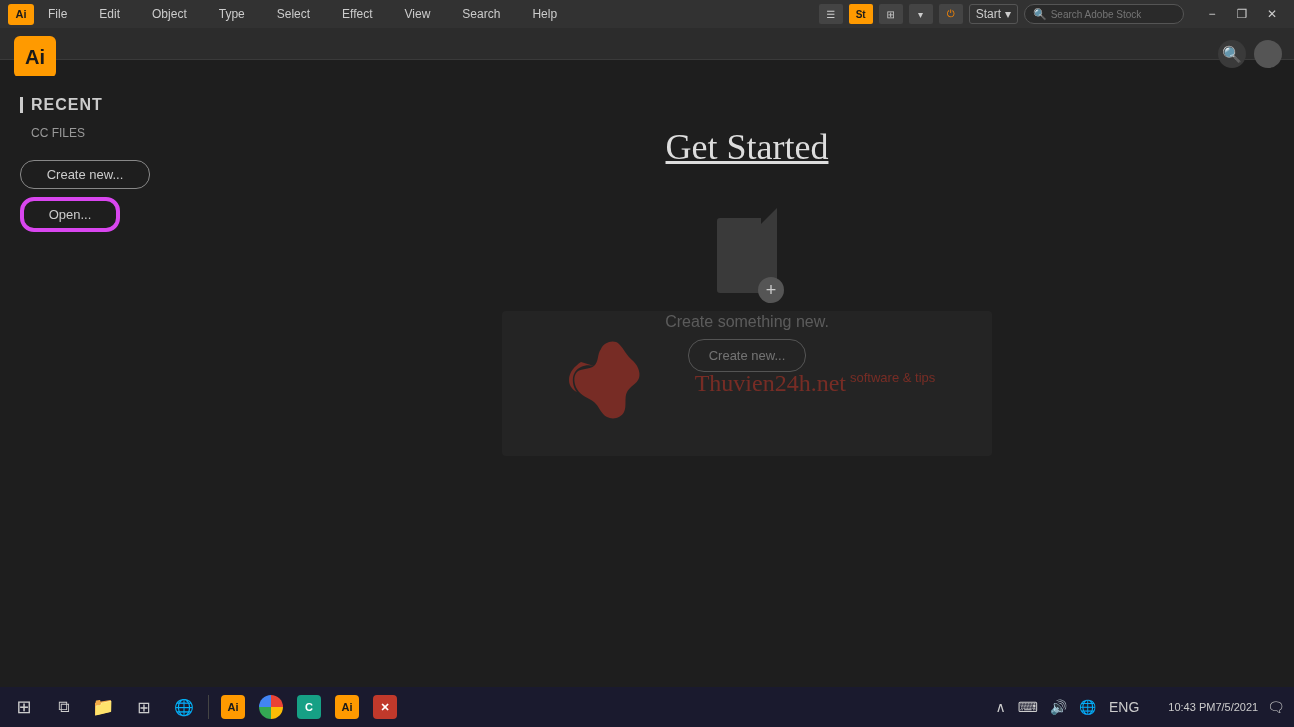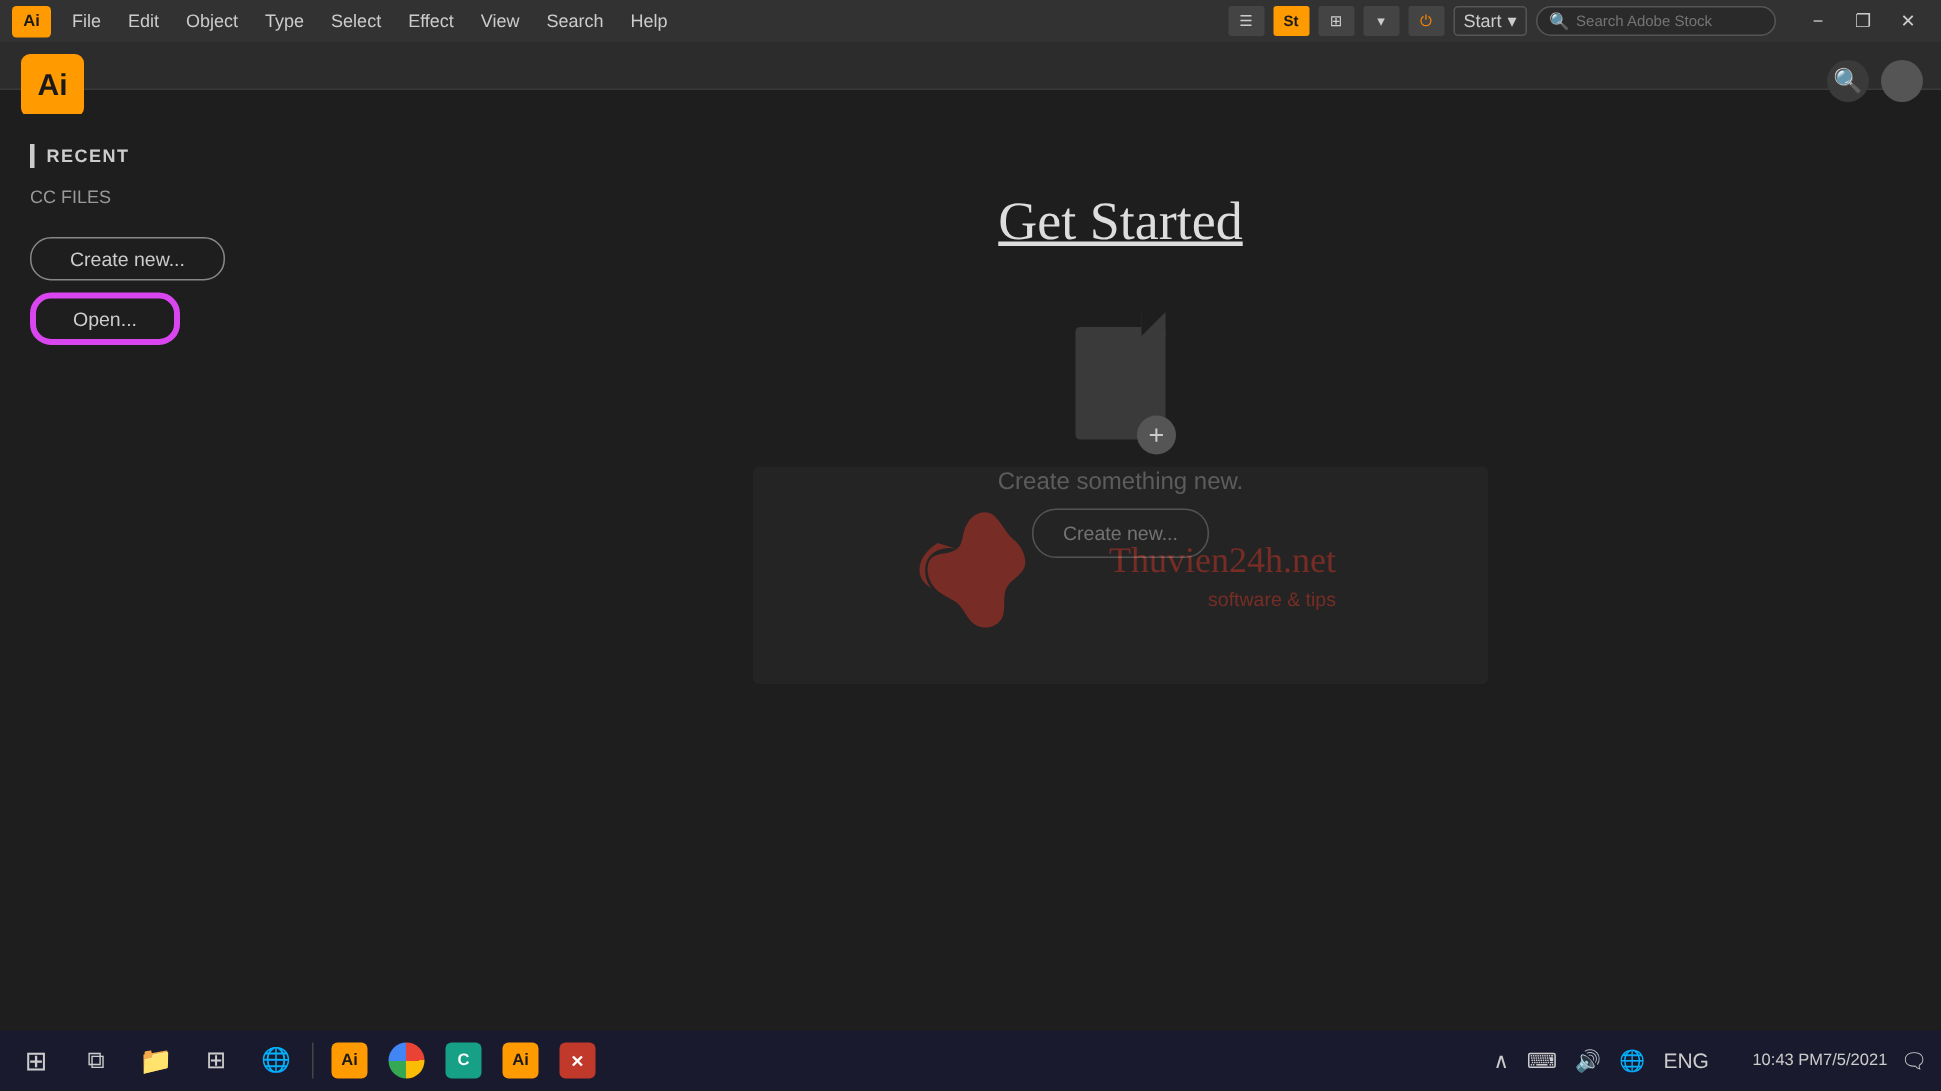--- a/index.html
+++ b/index.html
@@ -32,21 +32,21 @@
       align-items: center;
       justify-content: center;
       font-size: 11px;
       font-weight: bold;
       color: #1a1a1a;
       flex-shrink: 0;
     }
     #menu-bar {
       display: flex;
       align-items: center;
-      gap: 2px;
+      gap: 16px;
       flex: 1;
     }
     .menu-item {
       font-size: 12px;
       color: #cccccc;
       padding: 2px 8px;
       cursor: pointer;
     }
     #toolbar-icons {
       display: flex;
@@ -188,28 +188,29 @@
       align-items: center;
       gap: 8px;
       margin-bottom: 12px;
     }
     .recent-bar {
       width: 3px;
       height: 16px;
       background: #ccc;
     }
     #recent-label {
-      font-size: 12px;
+      font-size: 16px;
       font-weight: bold;
       color: #ccc;
       letter-spacing: 1px;
     }
     #cc-files {
       font-size: 12px;
       color: #999;
+      margin-left: 11px;
       margin-bottom: 20px;
       cursor: pointer;
     }
     #create-new-btn {
       display: block;
       width: 130px;
       padding: 6px 12px;
       background: transparent;
       border: 1px solid #888;
       border-radius: 14px;
@@ -339,21 +340,21 @@
       align-items: center;
       justify-content: center;
       gap: 16px;
     }
     .horse-svg {
       width: 120px;
       height: 120px;
     }
     .watermark-text-group {
       display: flex;
-      flex-direction: column;
+      flex-direction: row;
       gap: 4px;
     }
     .wm-title {
       font-size: 24px;
       color: #c0392b;
       font-family: 'Georgia', serif;
     }
     .wm-sub {
       font-size: 13px;
       color: #c0392b;

